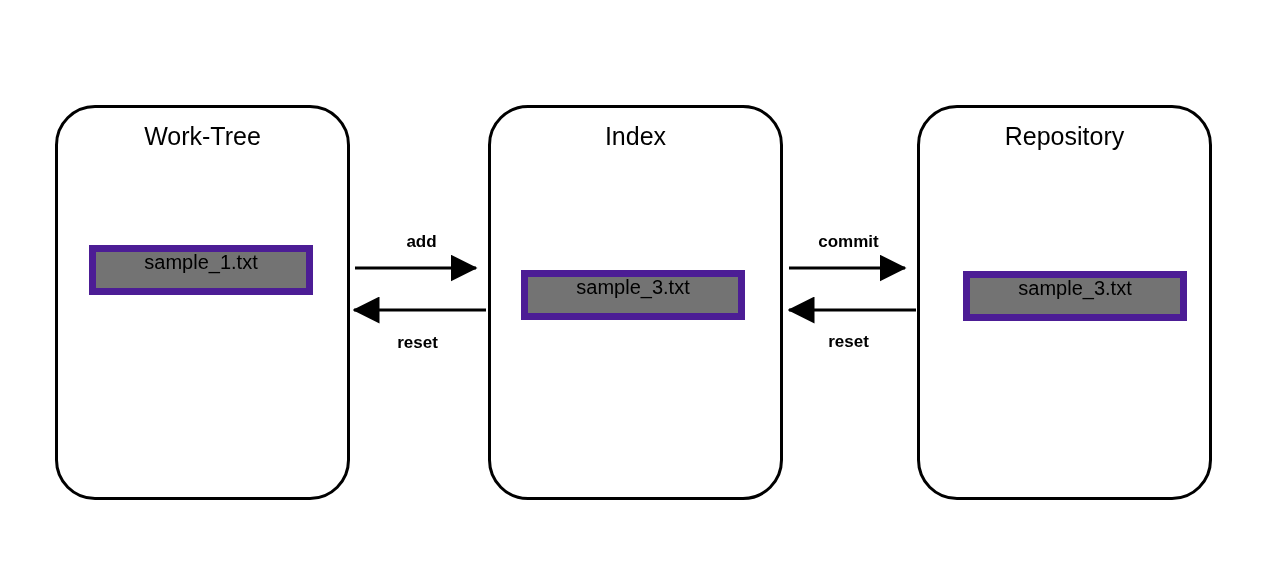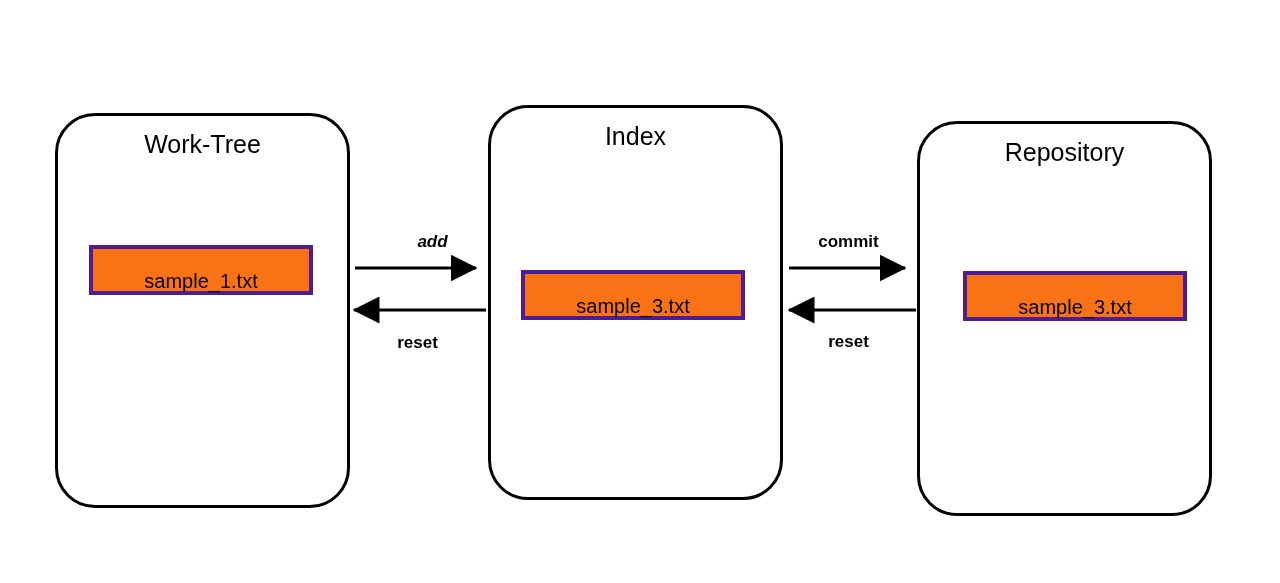--- a/index.html
+++ b/index.html
@@ -29,25 +29,25 @@
     top: 14px;
     text-align: center;
     font-size: 25px;
     font-weight: 400;
     color: #000000;
     letter-spacing: 0px;
     white-space: nowrap;
   }
   .file-box {
     position: absolute;
-    border: 4px solid #4c1d95;
-    background: #f97316;
+    border: 7px solid #4c1d95;
+    background: #737373;
     box-sizing: border-box;
     display: flex;
-    align-items: flex-end;
+    align-items: flex-start;
     justify-content: center;
   }
   .file-label {
     font-size: 20px;
     font-weight: 400;
     color: #000000;
     white-space: nowrap;
     line-height: 1;
   }
   .arrow-svg {
@@ -61,50 +61,50 @@
     color: #000000;
     text-align: center;
     white-space: nowrap;
   }
 </style>
 </head>
 <body>
 
 <div id="canvas">
 
-  <div class="stage" style="left:55px; top:105px; width:295px; height:395px;margin-top:8px;">
+  <div class="stage" style="left:55px; top:105px; width:295px; height:395px;">
     <div class="stage-title">Work-Tree</div>
   </div>
   <div class="file-box" style="left:89px; top:245px; width:224px; height:50px;">
     <span class="file-label">sample_1.txt</span>
   </div>
 
   <div class="stage" style="left:488px; top:105px; width:295px; height:395px;">
     <div class="stage-title">Index</div>
   </div>
   <div class="file-box" style="left:521px; top:270px; width:224px; height:50px;">
     <span class="file-label">sample_3.txt</span>
   </div>
 
-  <div class="stage" style="left:917px; top:105px; width:295px; height:395px;margin-top:16px;">
+  <div class="stage" style="left:917px; top:105px; width:295px; height:395px;">
     <div class="stage-title">Repository</div>
   </div>
   <div class="file-box" style="left:963px; top:271px; width:224px; height:50px;">
     <span class="file-label">sample_3.txt</span>
   </div>
 
   <svg class="arrow-svg" style="left:355px; top:250px;" width="135" height="40" viewBox="0 0 135 40">
     <defs>
       <marker id="arrowhead-r1" markerWidth="9" markerHeight="9" refX="8.5" refY="4.5" orient="auto" markerUnits="strokeWidth">
         <path d="M0,0 L9,4.5 L0,9 z" fill="#000000"></path>
       </marker>
     </defs>
     <line x1="0" y1="18" x2="121" y2="18" stroke="#000000" stroke-width="3" marker-end="url(#arrowhead-r1)"></line>
   </svg>
-  <div class="op-label" style="left:370px; top:232px; width:125px;font-style:italic;">add</div>
+  <div class="op-label" style="left:359px; top:232px; width:125px;">add</div>
 
   <svg class="arrow-svg" style="left:350px; top:293px;" width="140" height="40" viewBox="0 0 140 40">
     <defs>
       <marker id="arrowhead-l1" markerWidth="9" markerHeight="9" refX="8.5" refY="4.5" orient="auto" markerUnits="strokeWidth">
         <path d="M0,0 L9,4.5 L0,9 z" fill="#000000"></path>
       </marker>
     </defs>
     <line x1="136" y1="17" x2="4" y2="17" stroke="#000000" stroke-width="3" marker-end="url(#arrowhead-l1)"></line>
   </svg>
   <div class="op-label" style="left:355px; top:333px; width:125px;">reset</div>

